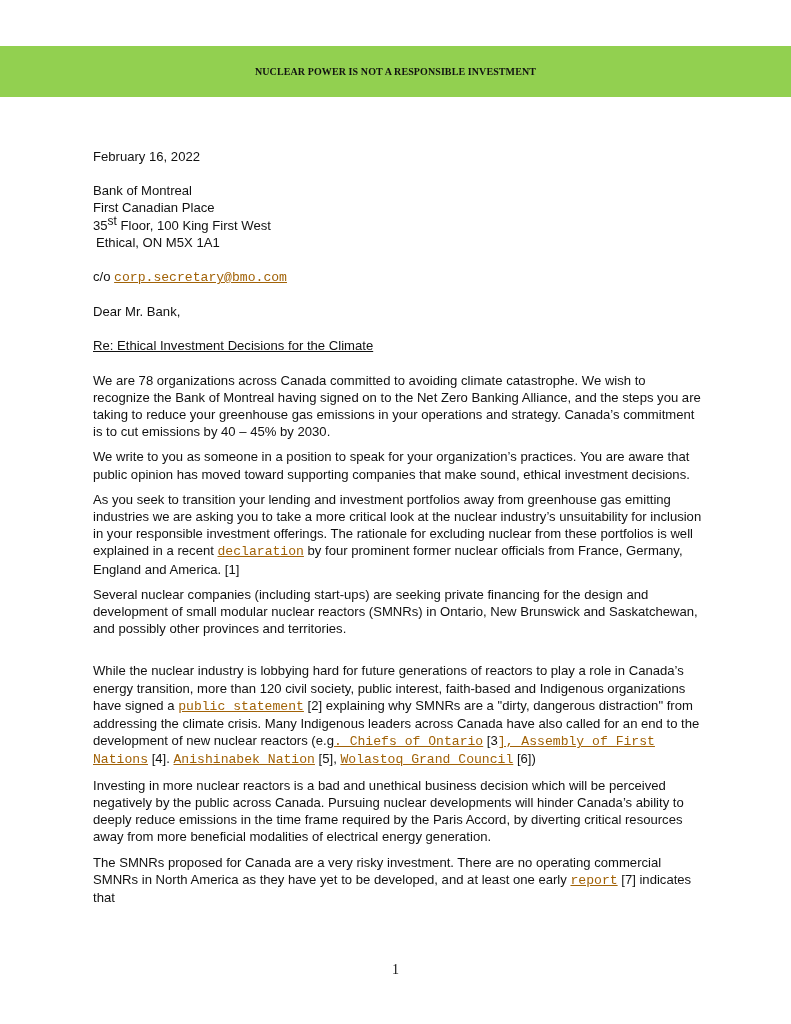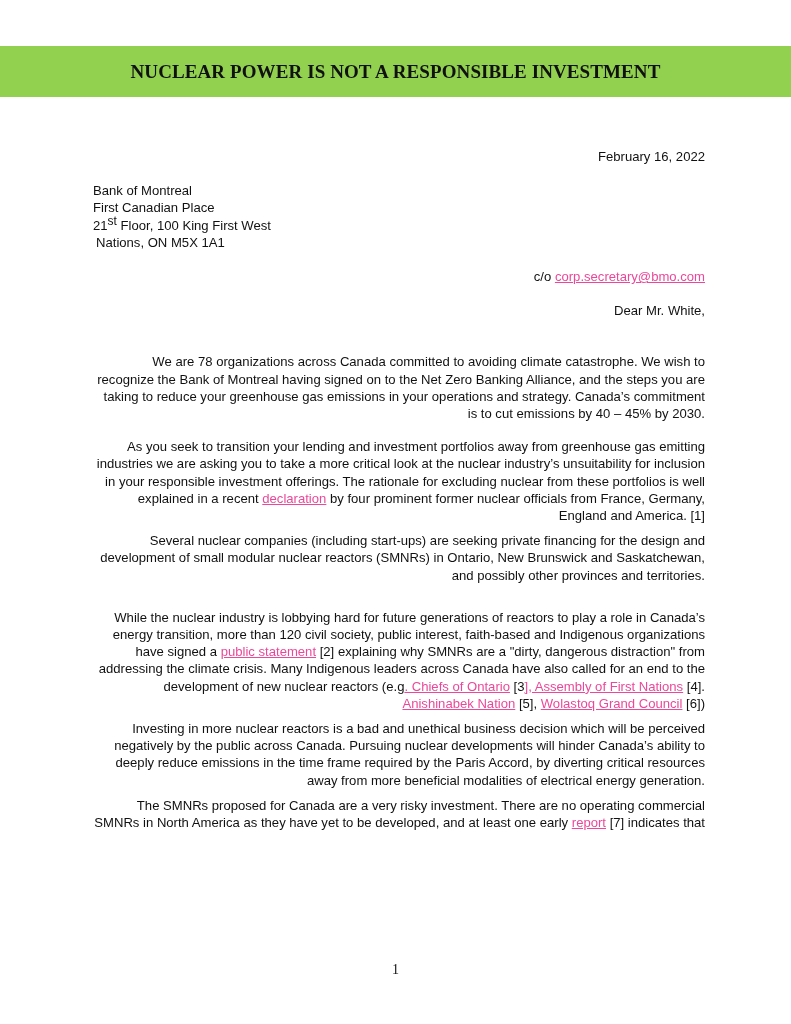--- a/index.html
+++ b/index.html
@@ -1,60 +1,62 @@
 <!DOCTYPE html>
 <html><head>
   <meta charset="utf-8">
   <style>
     html, body { margin: 0; padding: 0; background: #ffffff; }
     body { width: 791px; height: 1024px; position: relative; overflow: hidden; font-family: "Liberation Sans", "DejaVu Sans", sans-serif; color: #111; }
     .banner { position: absolute; left: 0; top: 46px; width: 791px; height: 51px; background: #92D050; display: flex; align-items: center; justify-content: center; }
-    .banner-title { font-family: "Liberation Serif", "DejaVu Serif", serif; font-weight: bold; font-size: 19px; color: #111; letter-spacing: 0.1px; }
+    .banner-title { font-family: "Liberation Serif", "DejaVu Serif", serif; font-weight: bold; font-size: 10px; color: #111; letter-spacing: 0.1px; }
     .page { position: absolute; left: 93px; top: 148px; width: 612px; font-size: 13.1px; line-height: 17.2px; }
-    .page p { margin: 0; text-align: right; }
+    .page p { margin: 0; }
     .date { margin-bottom: 17px !important; }
     .addr-line { display: block; }
     .gap { height: 17px; }
     .gap-sm { height: 8px; }
     .gap-lg { height: 25px; }
-    a.link { color: #ec4899; text-decoration: underline; }
+    a.link { color: #a16207; text-decoration: underline; font-family: Liberation Mono, monospace; }
     .underline { text-decoration: underline; }
     sup { font-size: 12px; line-height: 0; vertical-align: super; }
     .indent1 { padding-left: 3px; }
     .page-number { position: absolute; left: 0; width: 791px; top: 962px; text-align: center; font-family: "Liberation Serif", "DejaVu Serif", serif; font-size: 14px; color: #111; }
   </style>
 </head>
 <body>
 
 <div class="banner">
   <span class="banner-title">NUCLEAR POWER IS NOT A RESPONSIBLE INVESTMENT</span>
 </div>
 
 <div class="page">
   <p class="date">February 16, 2022</p>
 
   <div>
     <span class="addr-line">Bank of Montreal</span>
     <span class="addr-line">First Canadian Place</span>
-    <span class="addr-line"><span>21</span><sup>st</sup><span> Floor, 100 King First West</span></span>
-    <span class="addr-line indent1">Nations, ON M5X 1A1</span>
+    <span class="addr-line"><span>35</span><sup>st</sup><span> Floor, 100 King First West</span></span>
+    <span class="addr-line indent1">Ethical, ON M5X 1A1</span>
   </div>
 
   <div class="gap"></div>
   <p><span>c/o </span><a class="link">corp.secretary@bmo.com</a></p>
 
   <div class="gap"></div>
-  <p>Dear Mr. White,</p>
+  <p>Dear Mr. Bank,</p>
 
   <div class="gap"></div>
+  <p class="underline">Re: Ethical Investment Decisions for the Climate</p>
 
   <div class="gap"></div>
   <p>We are 78 organizations across Canada committed to avoiding climate catastrophe. We wish to recognize the Bank of Montreal having signed on to the Net Zero Banking Alliance, and the steps you are taking to reduce your greenhouse gas emissions in your operations and strategy. Canada’s commitment is to cut emissions by 40 – 45% by 2030.</p>
 
   <div class="gap-sm"></div>
+  <p>We write to you as someone in a position to speak for your organization’s practices. You are aware that public opinion has moved toward supporting companies that make sound, ethical investment decisions.</p>
 
   <div class="gap-sm"></div>
   <p><span>As you seek to transition your lending and investment portfolios away from greenhouse gas emitting industries we are asking you to take a more critical look at the nuclear industry’s unsuitability for inclusion in your responsible investment offerings. The rationale for excluding nuclear from these portfolios is well explained in a recent </span><a class="link">declaration</a><span> by four prominent former nuclear officials from France, Germany, England and America. [1]</span></p>
 
   <div class="gap-sm"></div>
   <p>Several nuclear companies (including start-ups) are seeking private financing for the design and development of small modular nuclear reactors (SMNRs) in Ontario, New Brunswick and Saskatchewan, and possibly other provinces and territories.</p>
 
   <div class="gap-lg"></div>
   <p><span>While the nuclear industry is lobbying hard for future generations of reactors to play a role in Canada’s  energy transition, more than 120 civil society, public interest, faith-based and Indigenous organizations have signed a </span><a class="link">public statement</a><span> [2] explaining why SMNRs are a "dirty, dangerous distraction" from addressing the climate crisis. Many Indigenous leaders across Canada have also called for an end to the development of new nuclear reactors (e.g</span><a class="link">. Chiefs of Ontario</a><span> [3</span><a class="link">], Assembly of First Nations</a><span> [4]. </span><a class="link">Anishinabek Nation</a><span> [5], </span><a class="link">Wolastoq Grand Council</a><span> [6])</span></p>
 

